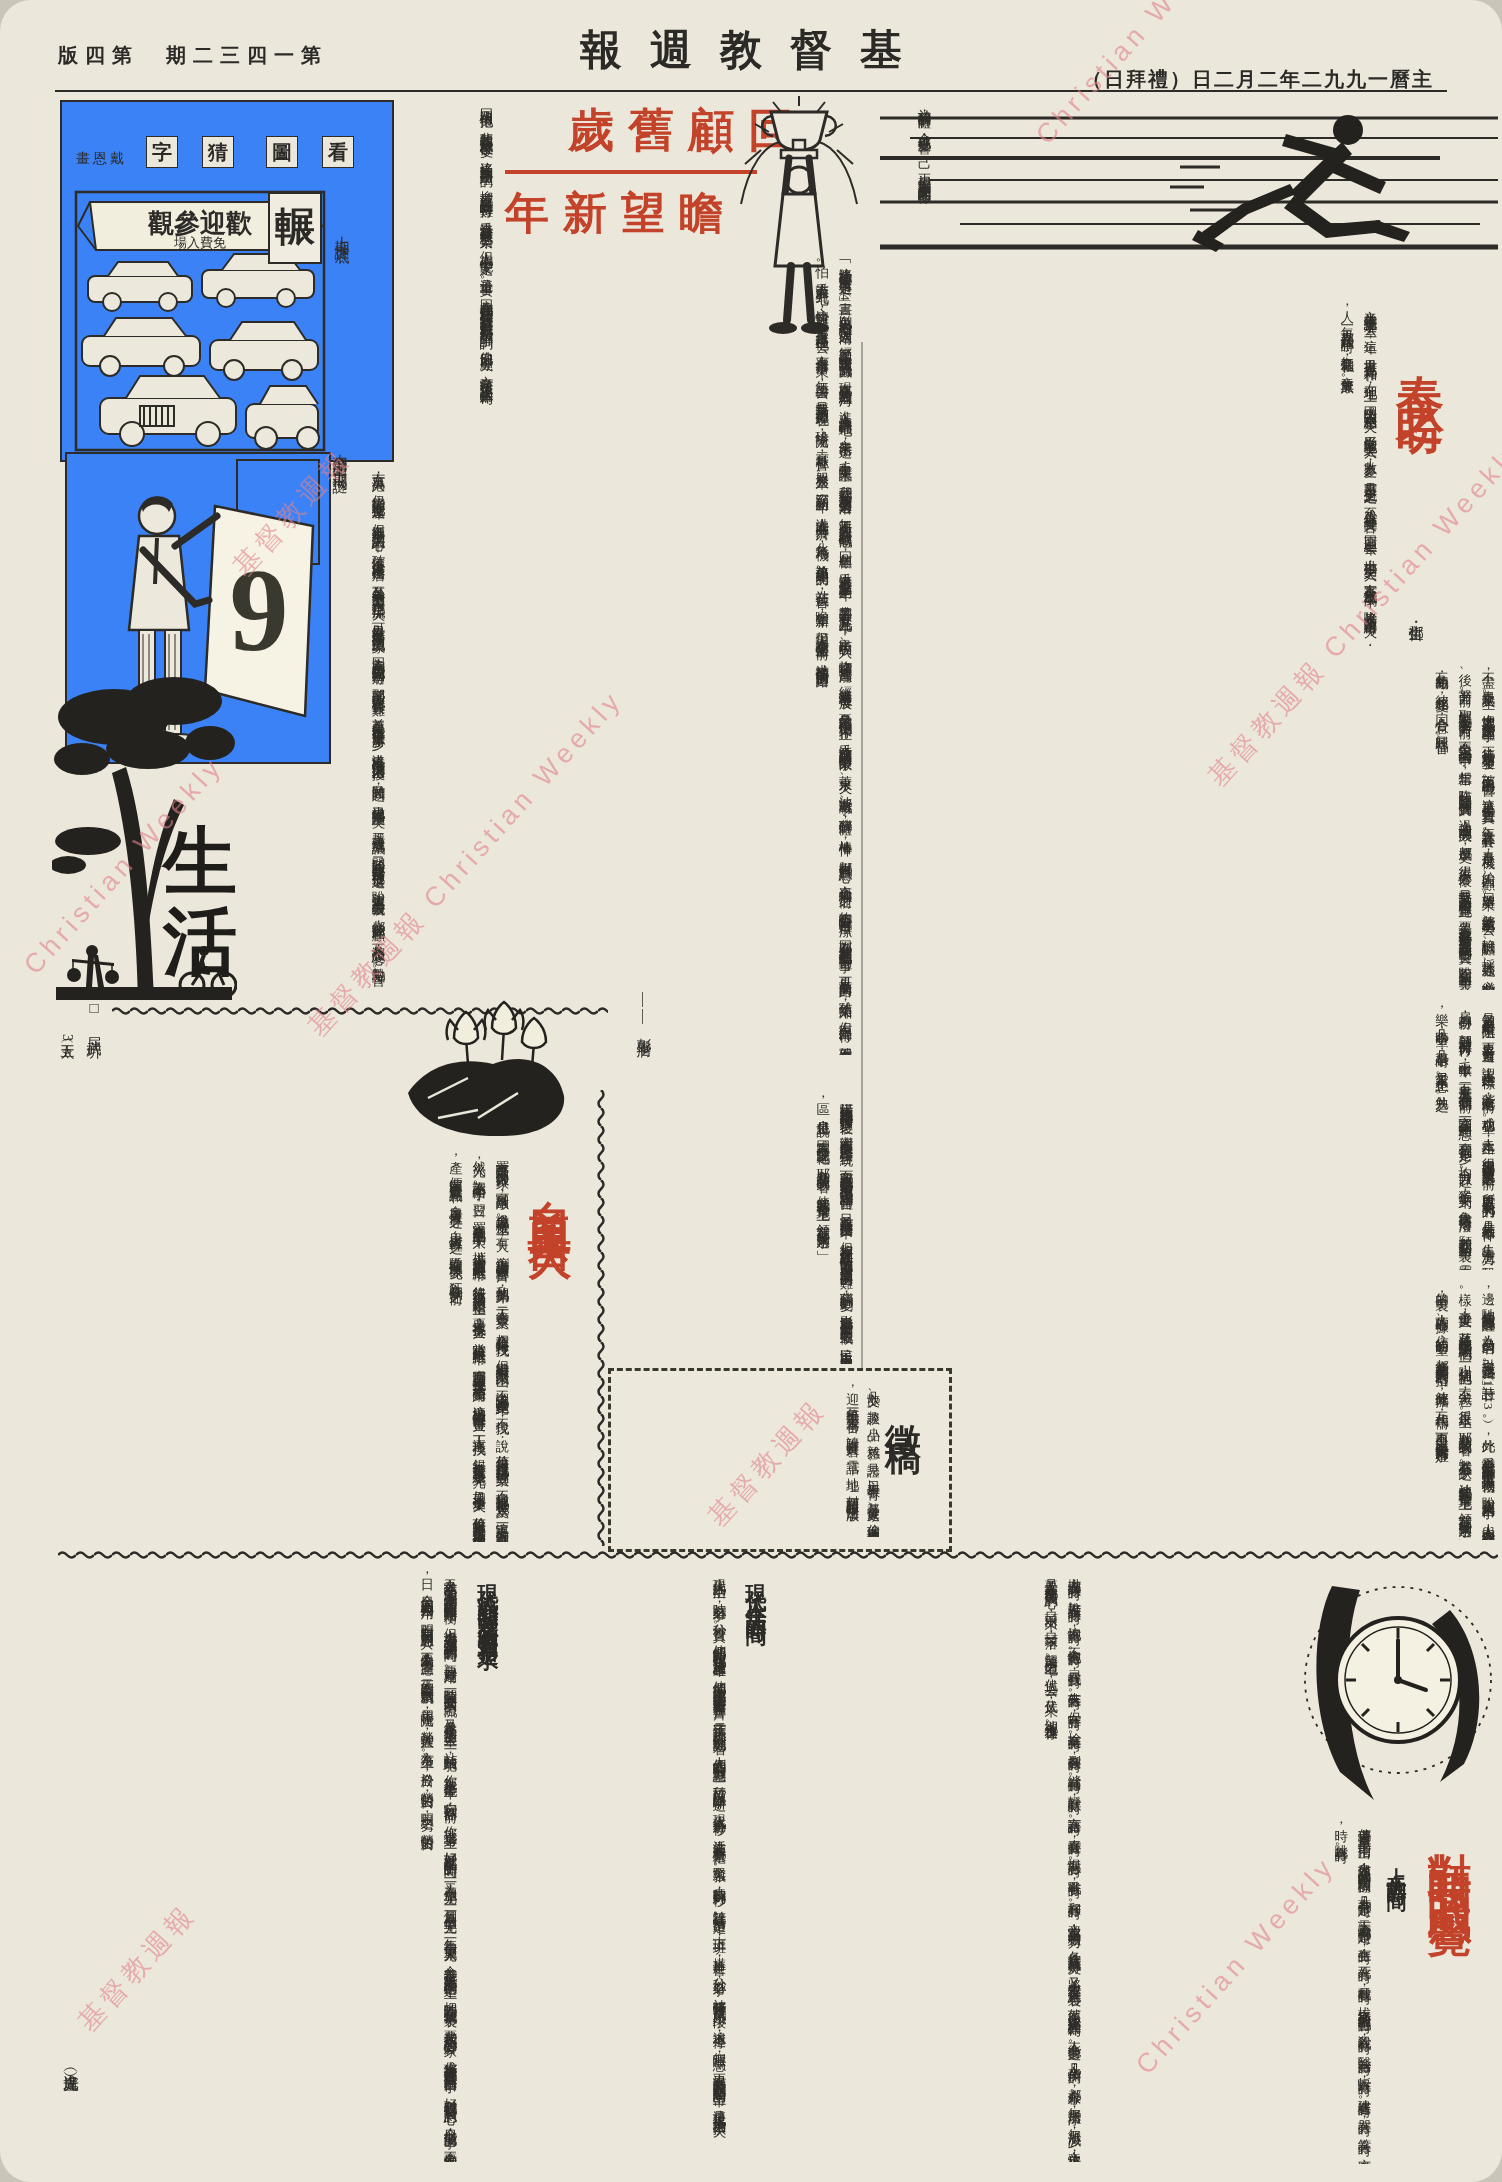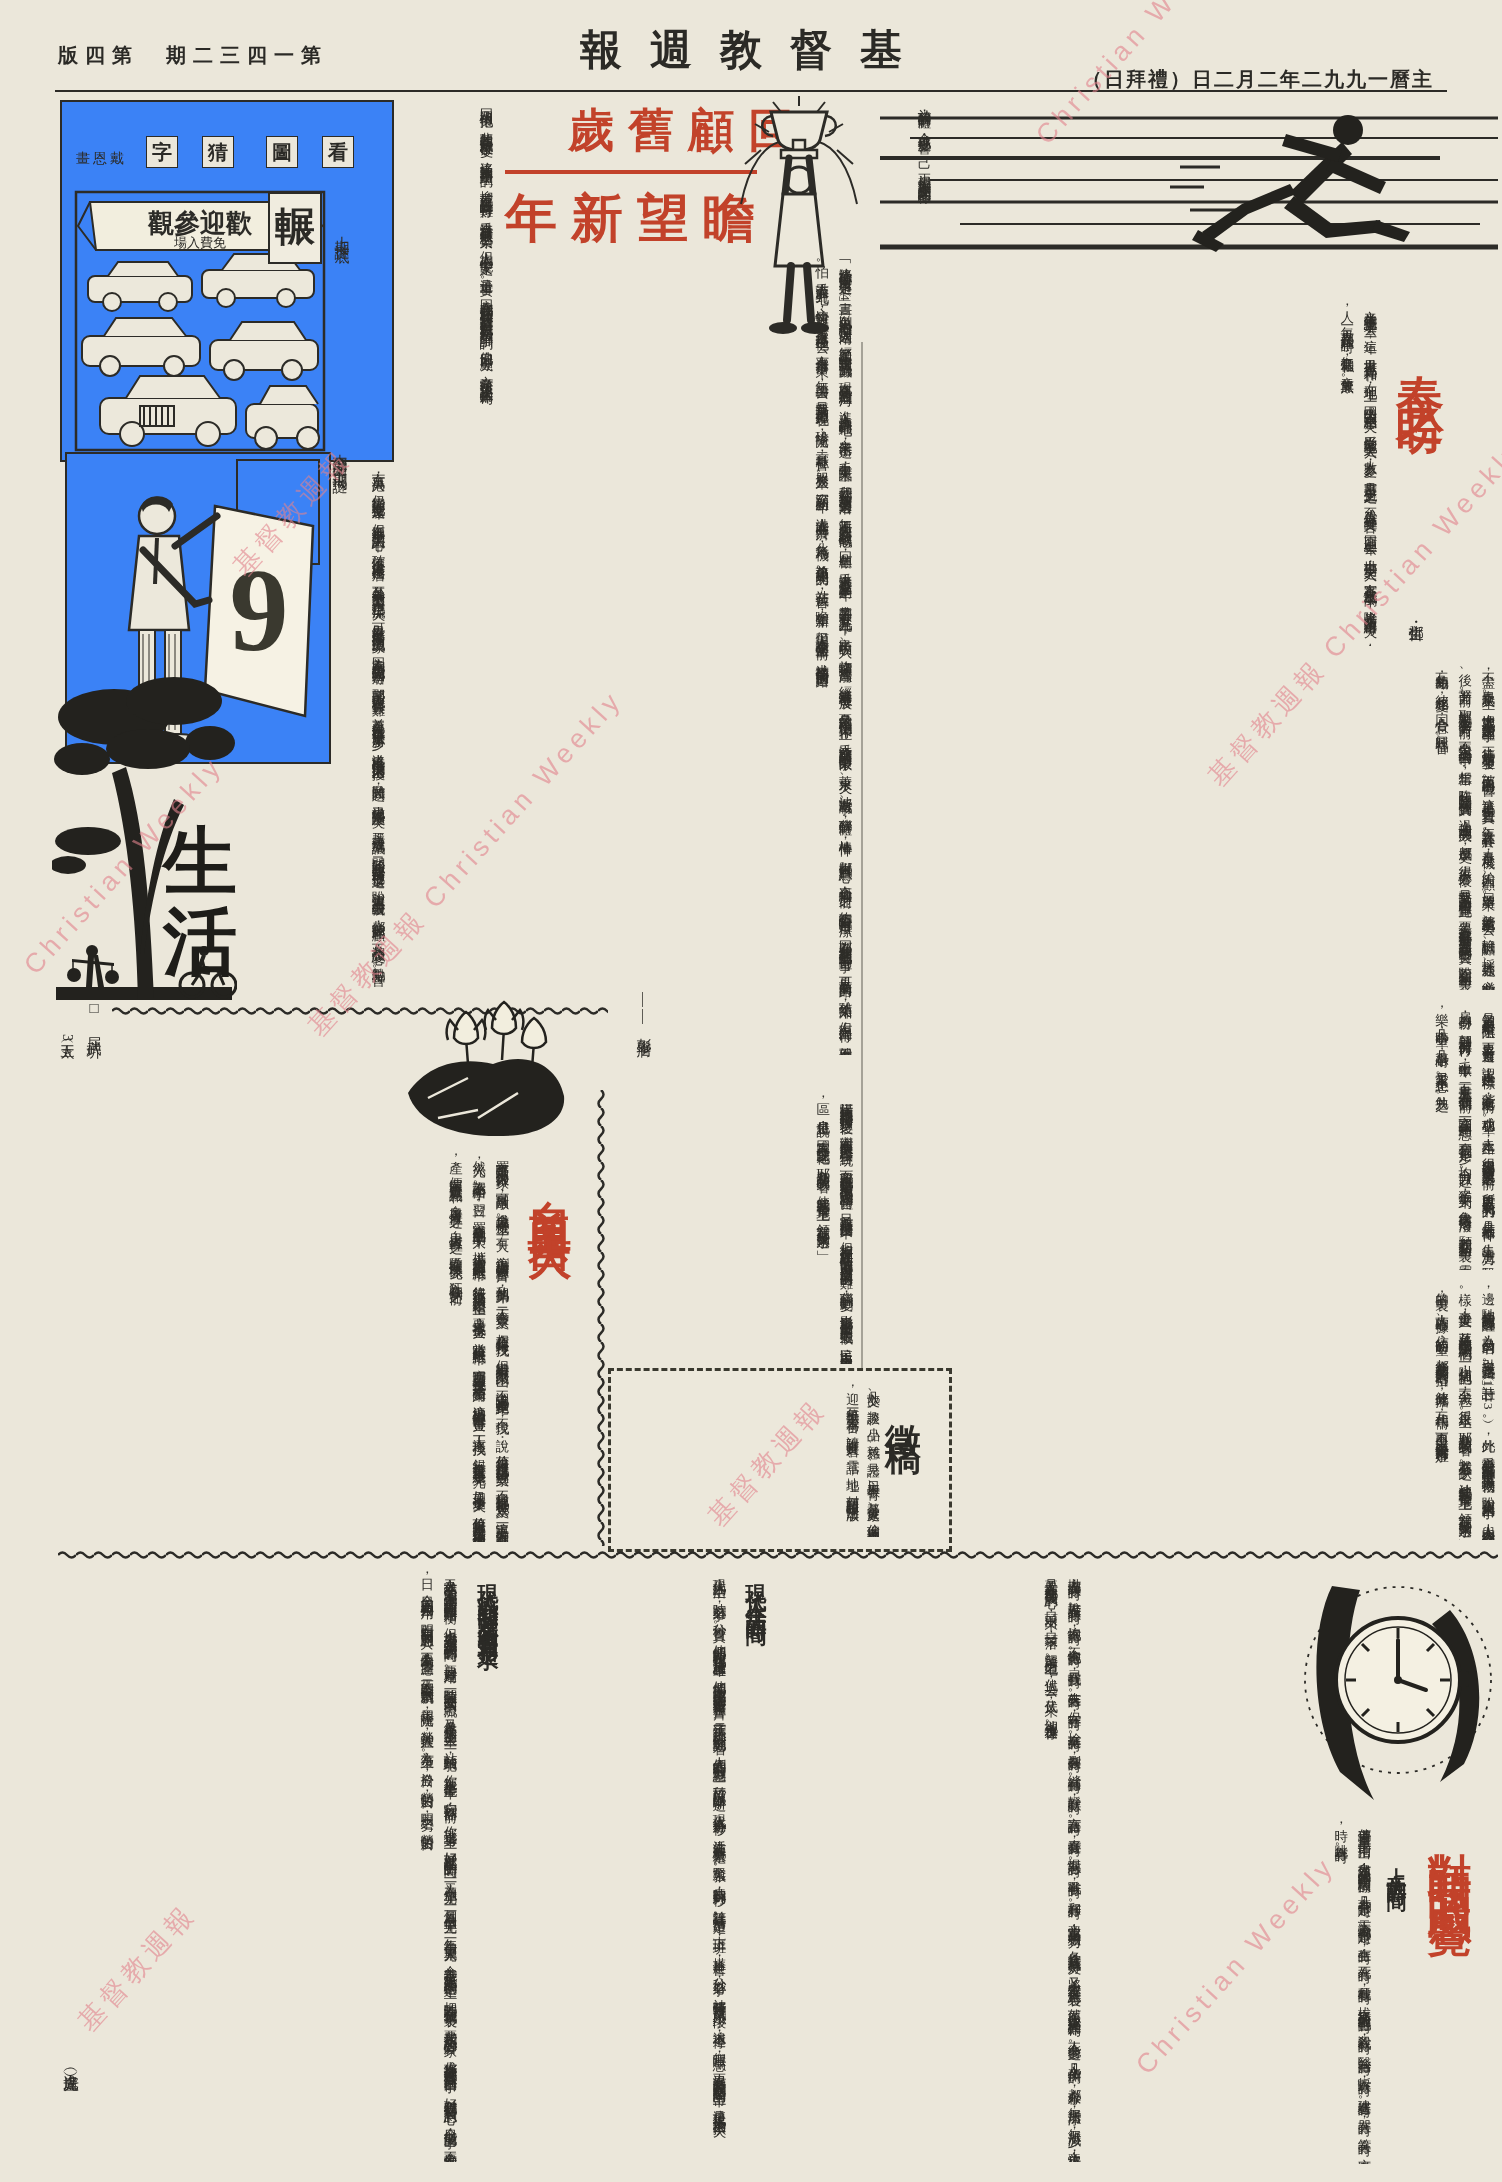--- a/index.html
+++ b/index.html
@@ -1,17 +1,17 @@
 <!DOCTYPE html>
 <html><head>
 <meta charset="utf-8">
 <style>
   html,body{margin:0;padding:0;background:#c9c5b8;}
   #page{position:relative;width:1502px;height:2182px;background:#ebe7da;overflow:hidden;
-        font-family:"Liberation Serif",serif;color:#2b2a26;margin:0 auto;}
+        font-family:"Liberation Serif",serif;color:#2b2a26;margin:0 auto;border-radius:31px;}
   .abs{position:absolute;}
   .v{writing-mode:vertical-rl;}
   .vb{position:absolute;writing-mode:vertical-rl;font-size:13.5px;line-height:1.72;
       letter-spacing:1.5px;overflow:hidden;color:#2e2d28;}
   .red{color:#c2422a;}
   .bold{font-weight:bold;}
   .rule{position:absolute;background:#2c2b27;}
   .vrule{position:absolute;background:#6b6a60;opacity:.55;}
   .box{position:absolute;border:2px solid #2c2b27;background:#3b82f6;}
   .charbox{position:absolute;width:30px;height:30px;border:1.5px solid #2c2b27;
@@ -169,21 +169,21 @@
     <defs>
         <pattern id="wv2" width="10" height="18" patternUnits="userSpaceOnUse">
       <path d="M5 0 Q10 4.5 5 9 T5 18" fill="none" stroke="#2c2b27" stroke-width="2.5"></path>
     </pattern>
       </defs>
     <rect width="10" height="456" fill="url(#wv2)"></rect>
   </svg>
 
   <div class="abs red bold" style="left:568px;top:100px;font-size:46px;letter-spacing:14px;">歲舊顧回</div>
   <div class="abs" style="left:505px;top:170px;width:252px;height:4px;background:#c2422a;"></div>
-  <div class="abs red bold" style="left:505px;top:184px;font-size:52px;letter-spacing:14px;">年新望瞻</div>
+  <div class="abs red bold" style="left:505px;top:184px;font-size:44px;letter-spacing:14px;">年新望瞻</div>
 
   <svg class="abs" style="left:735px;top:94px;" width="128" height="248" viewBox="0 0 128 248">
     <g stroke="#2c2b27" stroke-width="2" fill="none">
       <path d="M10,70 L26,56 M118,70 L102,56 M20,30 L34,38 M108,30 L94,38 M64,2 L64,12 M38,8 L46,18 M90,8 L82,18"></path>
       <path d="M6,110 C14,70 30,52 44,48 M122,110 C114,70 98,52 84,48"></path>
     </g>
     <path d="M36,18 h56 l-7,28 c-5,14 -37,14 -42,0 Z" fill="#ece8db" stroke="#2c2b27" stroke-width="3"></path>
     <path d="M36,22 c-12,2 -12,18 2,20 M92,22 c12,2 12,18 -2,20" fill="none" stroke="#2c2b27" stroke-width="2.5"></path>
     <rect x="58" y="46" width="12" height="10" fill="#ece8db" stroke="#2c2b27" stroke-width="2.5"></rect>
     <rect x="46" y="56" width="36" height="8" fill="#ece8db" stroke="#2c2b27" stroke-width="2.5"></rect>

